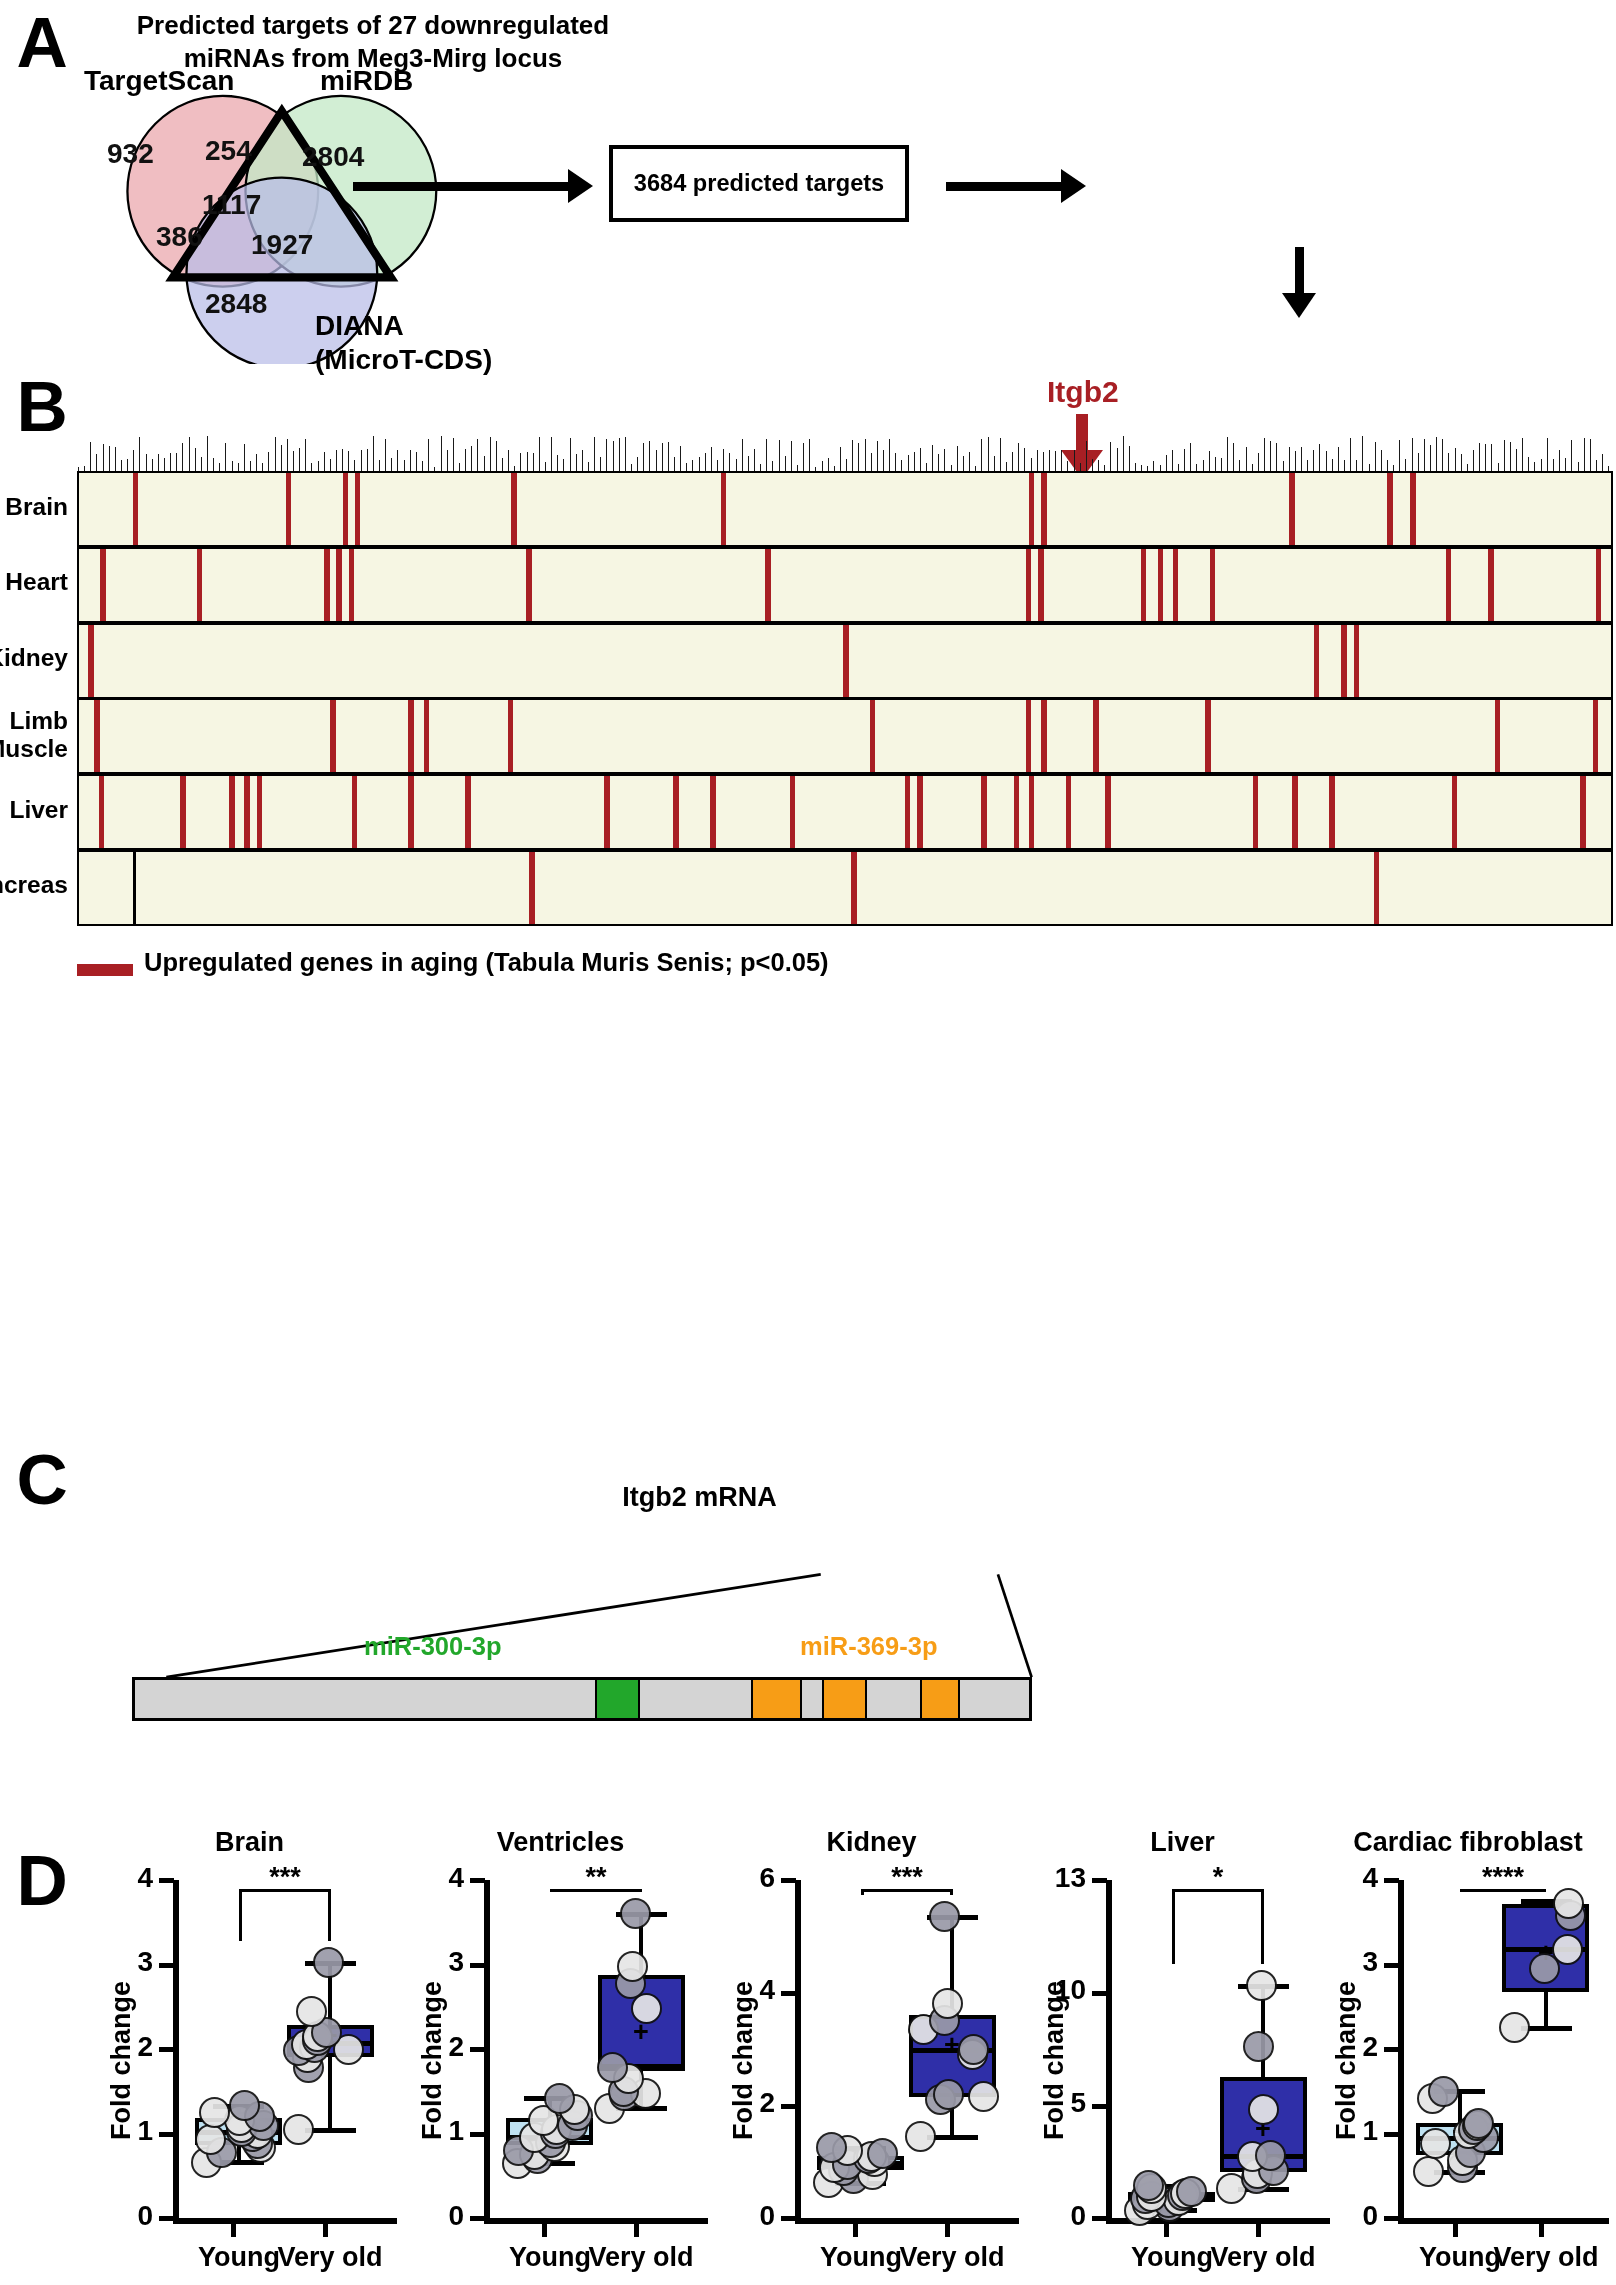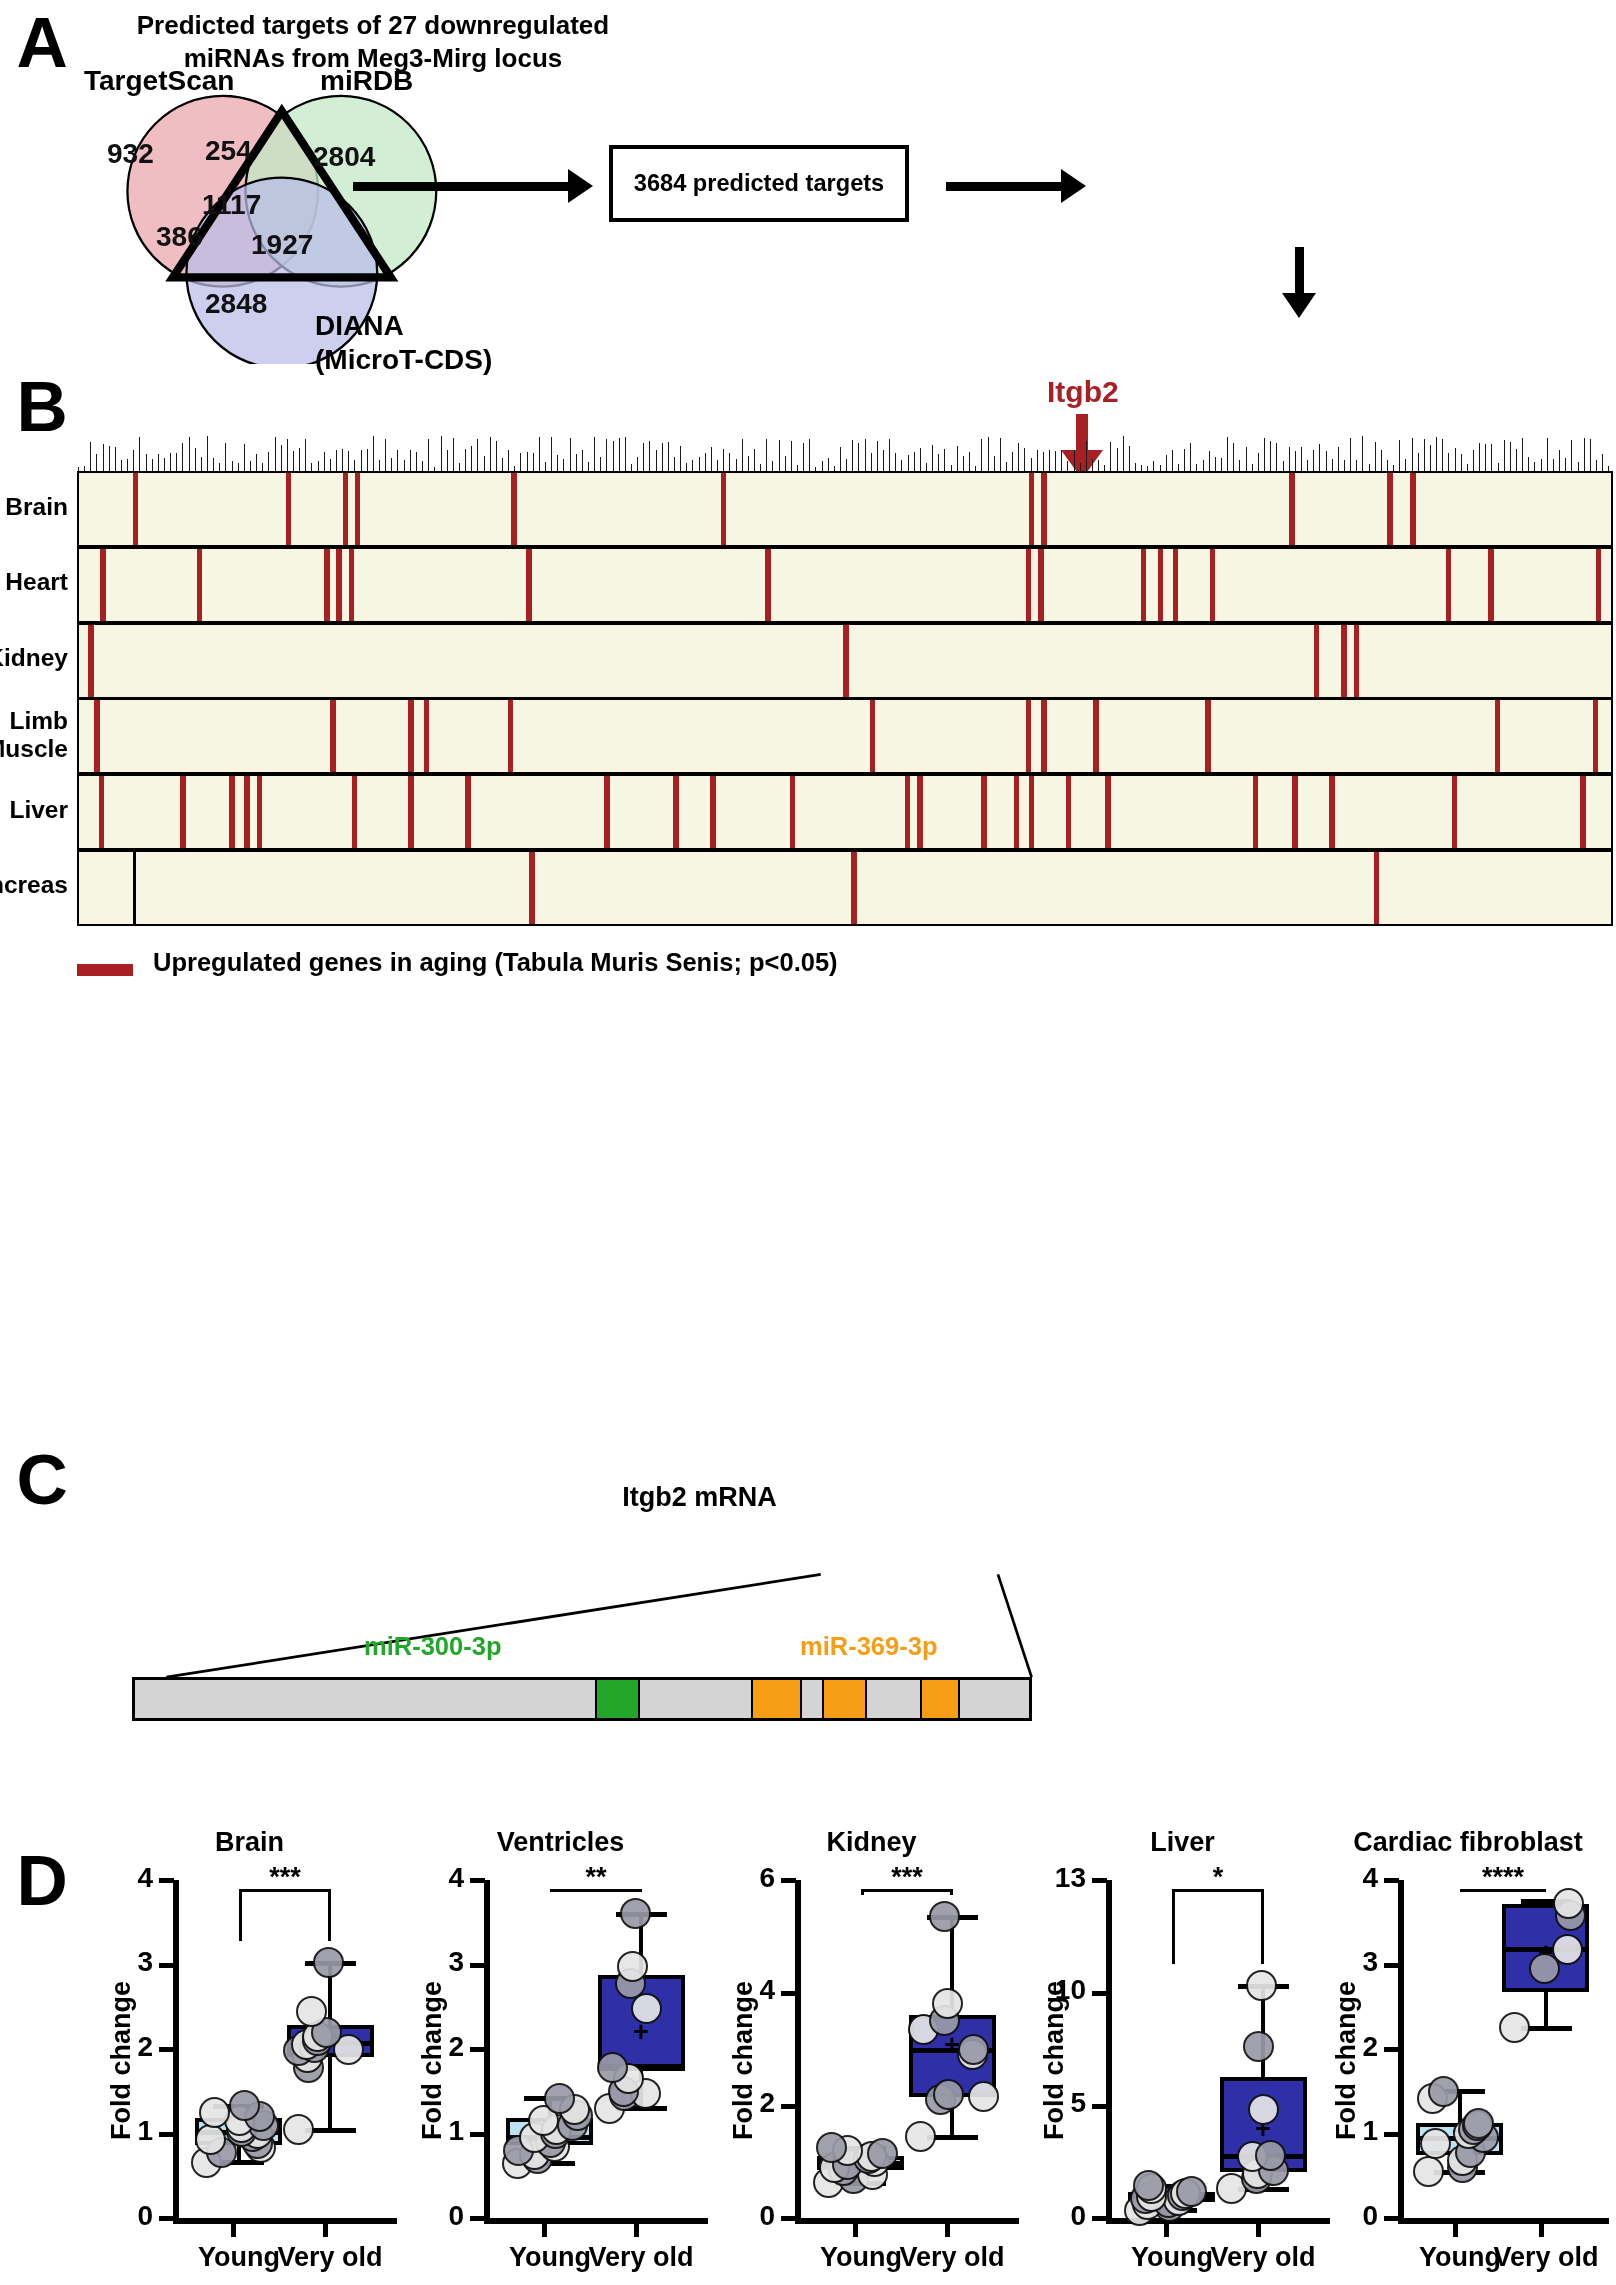--- a/index.html
+++ b/index.html
@@ -71,21 +71,21 @@
     <circle cx="220" cy="200" r="105" fill="#b9bce8" fill-opacity="0.72" stroke="#000" stroke-width="2.5"></circle>
     <polygon points="220,22 100,205 340,205" fill="none" stroke="#000" stroke-width="9"></polygon>
   </svg>
 
   <div class="venn-label" style="left:84px;top:65px;">TargetScan</div>
   <div class="venn-label" style="left:320px;top:65px;">miRDB</div>
   <div class="venn-label" style="left:315px;top:309px;line-height:1.2;">DIANA<br>(MicroT-CDS)</div>
 
   <div class="venn-num" style="left:107px;top:138px;">932</div>
   <div class="venn-num" style="left:205px;top:135px;">254</div>
-  <div class="venn-num" style="left:302px;top:141px;margin-left:11px;">2804</div>
+  <div class="venn-num" style="left:302px;top:141px;">2804</div>
   <div class="venn-num" style="left:202px;top:189px;">1117</div>
   <div class="venn-num" style="left:156px;top:221px;">386</div>
   <div class="venn-num" style="left:251px;top:229px;">1927</div>
   <div class="venn-num" style="left:205px;top:288px;">2848</div>
 
   <div class="arrow-h" style="left:353px;top:182px;width:216px;"></div>
 
   <div class="flowbox" style="left:609px;top:145px;width:300px;height:77px;">
     <span>3684 predicted targets</span>
   </div>
@@ -443,21 +443,21 @@
       <div class="heat-row" style="position: absolute; left: 0px; top: 379px; width: 100%; height: 76px;">
         <div class="bar" style="left: 29.4%; background: rgb(168, 31, 36);"></div>
         <div class="bar" style="left: 50.4%; background: rgb(168, 31, 36);"></div>
         <div class="bar" style="left: 84.5%; background: rgb(168, 31, 36);"></div>
         <div class="bar blk" style="left: 3.5%;"></div>
       </div>
       <div class="tissue-label" style="right: auto; left: -173px; position: absolute; width: 164px; top: 400px;">Pancreas</div>
     </div>
 
   <div class="legend-swatch" style="left:77px;top:600px;width:56px;"></div>
-  <div class="legend-text" style="left:153px;top:584px;">Upregulated genes in aging (Tabula Muris Senis; p&lt;0.05)</div>
+  <div class="legend-text" style="left:144px;top:584px;">Upregulated genes in aging (Tabula Muris Senis; p&lt;0.05)</div>
 </div>
 
 <div id="panelC">
   <div class="panel-letter" style="left:16.4px;top:25.5px;">C</div>
 
   <div class="mrna-title" style="left:427px;top:64px;width:545px;text-align:center;">Itgb2 mRNA</div>
 
 
   <svg style="position:absolute;left:0;top:0;width:1616px;height:391px;pointer-events:none;" viewBox="0 0 1778 430" width="1616" height="391">
     <line x1="903" y1="172" x2="183" y2="285" stroke="#000" stroke-width="3"></line>

